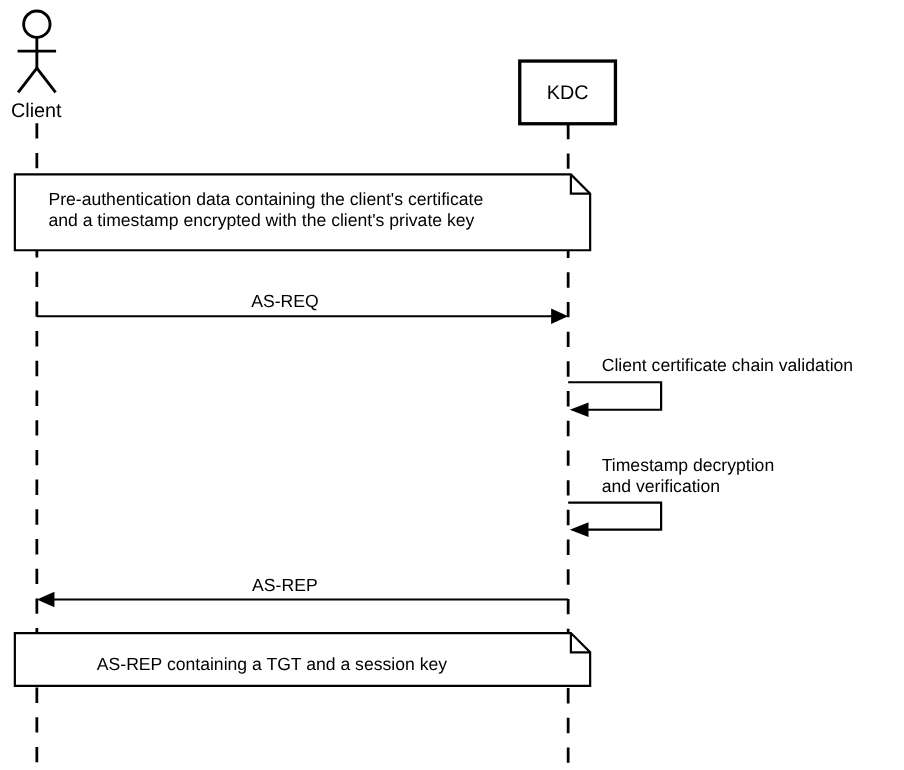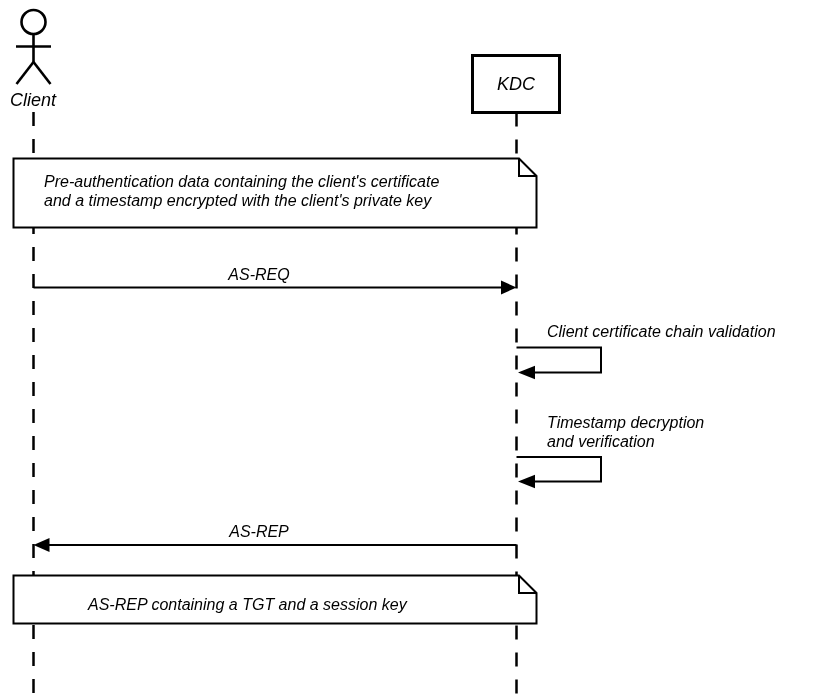--- a/index.html
+++ b/index.html
@@ -9,21 +9,20 @@
     width: 822px;
     height: 700px;
     overflow: hidden;
     font-family: "Liberation Sans", "DejaVu Sans", sans-serif;
   }
   .diagram-wrap {
     position: relative;
     width: 822px;
     height: 700px;
     background: #ffffff;
-    font-style: italic;
   }
   svg text {
     fill: #000000;
     font-family: "Liberation Sans", "DejaVu Sans", sans-serif;
   }
   .msg-text   { font-size: 16px; }
   .note-text  { font-size: 16px; }
   .part-label { font-size: 18px; }
   .stroke     { stroke: #000000; fill: none; }
   .fillshape  { fill: #000000; stroke: none; }

